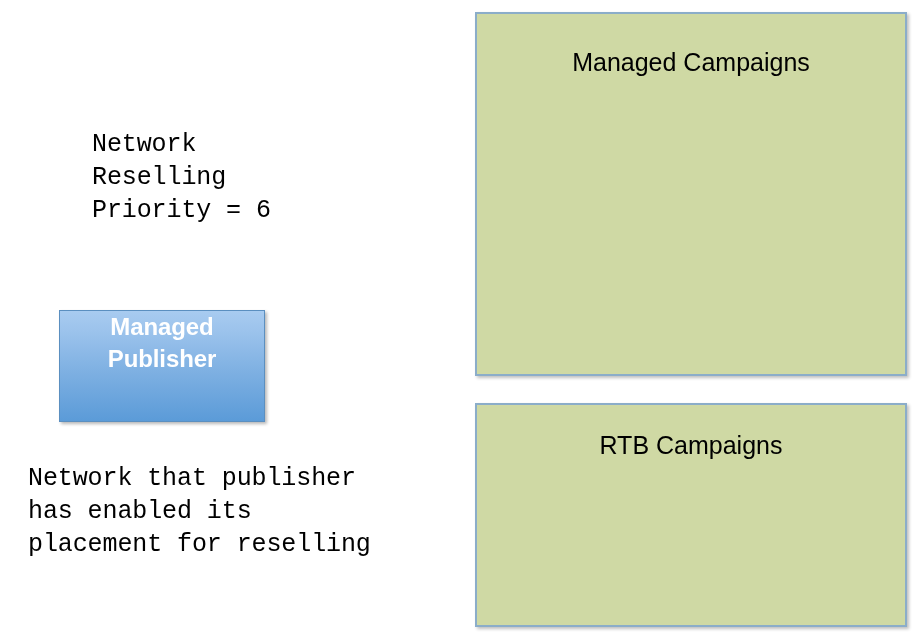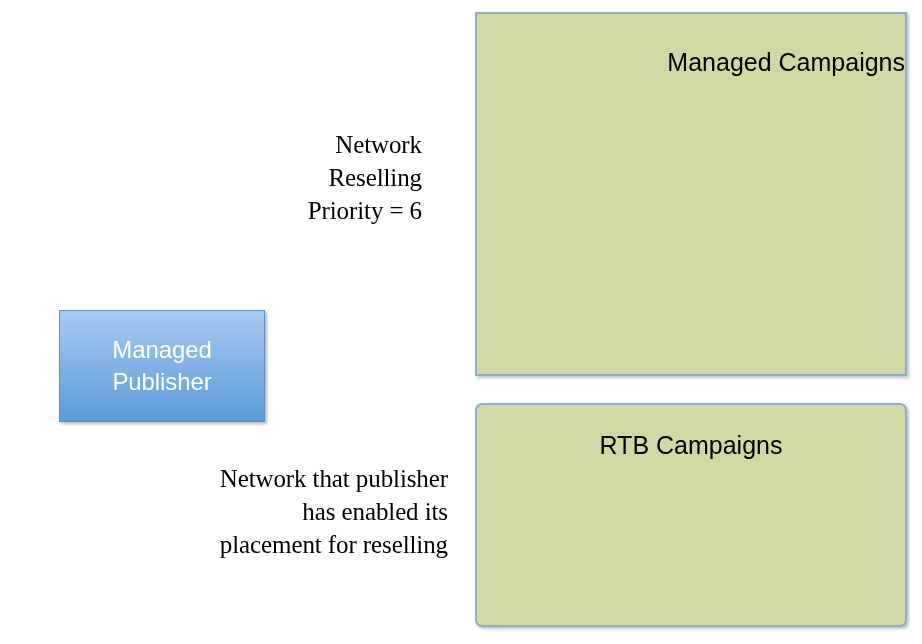--- a/index.html
+++ b/index.html
@@ -20,24 +20,23 @@
     position: absolute;
     inset: 0;
   }
 
   
   .text-block {
     position: absolute;
     color: #000000;
     font-size: 25px;
     line-height: 33px;
-    font-family: Liberation Serif, serif;
+    font-family: Liberation Mono, monospace;
     white-space: pre-line;
     letter-spacing: -0.1px;
-    text-align: right;
   }
 
   #network-priority-note {
     left: 92px;
     top: 128px;
     width: 330px;
   }
 
   #reselling-assumption-note {
     left: 28px;
@@ -46,23 +45,23 @@
   }
 
   
   .blue-box {
     position: absolute;
     box-sizing: border-box;
     border: 1px solid #5b8fc0;
     background: linear-gradient(to bottom, #a8cbf0 0%, #9cc3ec 18%, #7eb0e2 55%, #5b9bd8 100%);
     box-shadow: 2px 2px 3px rgba(0, 0, 0, 0.28);
     display: flex;
-    align-items: center;
     justify-content: center;
     text-align: center;
+    font-weight: bold;
   }
   .blue-box-label {
     color: #ffffff;
     font-size: 24px;
     line-height: 32px;
     white-space: pre-line;
     font-family: "Liberation Sans", sans-serif;
     letter-spacing: -0.1px;
   }
 
@@ -91,28 +90,27 @@
     line-height: 30px;
     font-family: "Liberation Sans", sans-serif;
   }
 
   #managed-campaigns-panel {
     left: 475px;
     top: 12px;
     width: 432px;
     height: 364px;
   }
-  #managed-campaigns-panel .panel-title { top: 33px; text-align: right; }
+  #managed-campaigns-panel .panel-title { top: 33px; }
 
   #rtb-campaigns-panel {
     left: 475px;
     top: 403px;
     width: 432px;
     height: 224px;
-    border-radius: 7px;
   }
   #rtb-campaigns-panel .panel-title { top: 25px; }
 </style>
 </head>
 <body>
 
 <div class="canvas">
 
   <div class="text-block" id="network-priority-note">Network
 Reselling

